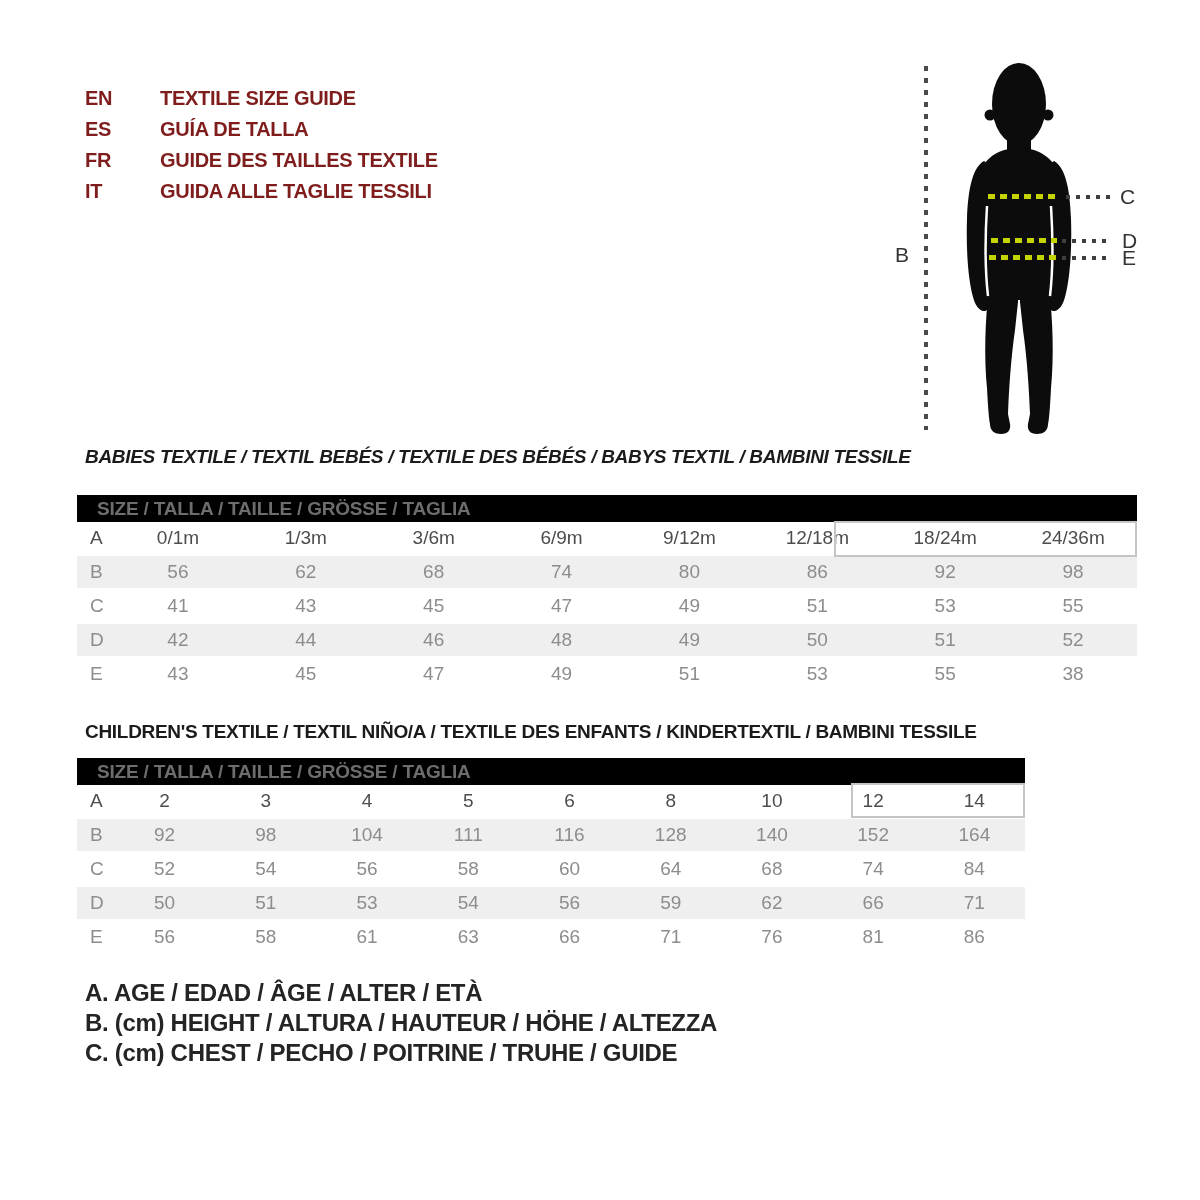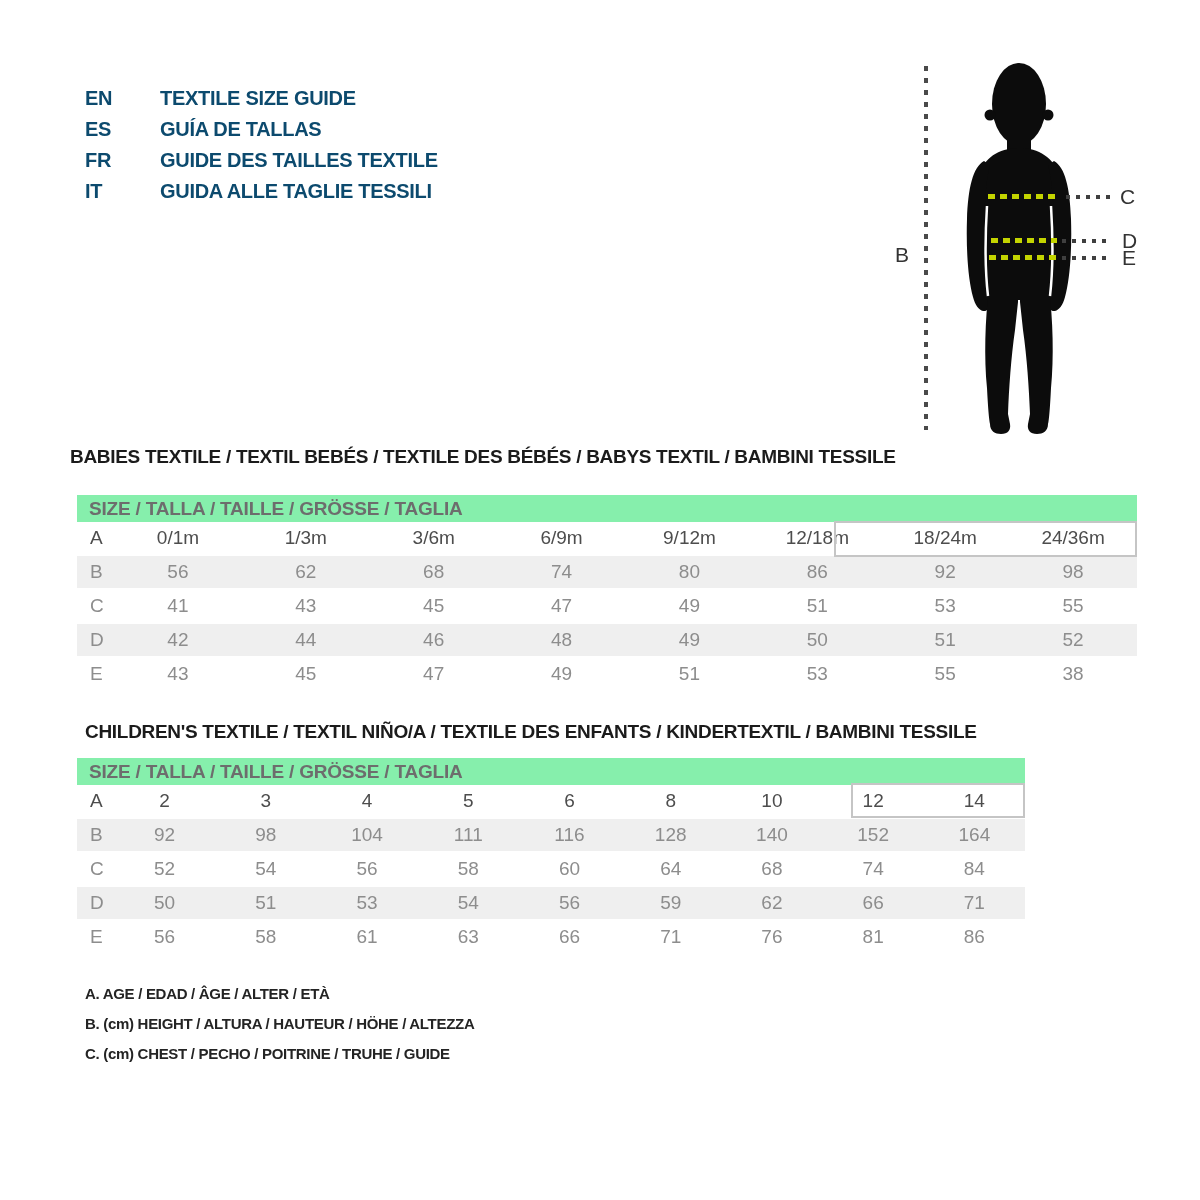--- a/index.html
+++ b/index.html
@@ -2,68 +2,68 @@
 <html style="--dash: #c3d400;"><head>
 <meta charset="utf-8">
 <style>
   html,body{margin:0;padding:0;background:#fff;}
   .page{position:relative;width:1200px;height:1200px;background:#ffffff;overflow:hidden;
         font-family:"Liberation Sans",sans-serif;color:#1b1b1b;}
 
   
   .lang-list{position:absolute;left:85px;top:83px;}
   .lang-row{display:flex;height:31px;align-items:center;font-size:20px;font-weight:bold;
-            color:#0c4a6e;letter-spacing:-0.3px;}
+            color:#7f1d1d;letter-spacing:-0.3px;}
   .lang-code{width:75px;}
 
   
   .silhouette-svg{position:absolute;left:953px;top:58px;width:136px;height:378px;}
   .vline{position:absolute;left:924px;top:66px;width:4px;height:364px;
          background:repeating-linear-gradient(180deg,#4a4a4a 0 5px,transparent 5px 12px);}
   .mlabel{position:absolute;font-size:21px;color:#333;letter-spacing:0;}
   .dash-y{position:absolute;height:5px;
           background:repeating-linear-gradient(90deg,var(--dash) 0 7px,transparent 7px 12px);}
   .dash-g{position:absolute;height:4px;
           background:repeating-linear-gradient(90deg,#3f3f3f 0 4px,transparent 4px 10px);}
 
   
   .heading{position:absolute;font-size:19px;font-weight:bold;color:#1b1b1b;letter-spacing:-0.3px;}
 
   
   .size-table{position:absolute;left:77px;}
-  .table-header{height:27px;line-height:27px;background:#86efac;color:#6d6d6d;font-weight:bold;
-                font-size:19px;padding-left:12px;letter-spacing:-0.2px;}
+  .table-header{height:27px;line-height:27px;background:#000000;color:#6d6d6d;font-weight:bold;
+                font-size:19px;padding-left:20px;letter-spacing:-0.2px;}
   .t-row{display:flex;height:34px;align-items:center;font-size:19px;color:#8d8d8d;
          box-sizing:border-box;border-bottom:2px solid #fff;}
   .t-row.first{color:#4d4d4d;}
   .t-row.zebra{background:#efefef;}
   .t-label{width:24px;padding-left:13px;flex:0 0 auto;}
   .t-cell{flex:1;text-align:center;}
 
   
   .hl-box{position:absolute;border:2px solid #c5c5c5;background:transparent;box-sizing:border-box;}
 
   
   .legend{position:absolute;left:85px;top:978px;}
-  .legend-row{height:30px;display:flex;align-items:center;font-size:15px;font-weight:bold;
+  .legend-row{height:30px;display:flex;align-items:center;font-size:24px;font-weight:bold;
               color:#242424;letter-spacing:-0.3px;}
 </style>
 </head>
 <body>
 
 <div class="page">
 
   <div class="lang-list">
       <div class="lang-row">
         <span class="lang-code">EN</span>
         <span class="lang-title">TEXTILE SIZE GUIDE</span>
       </div>
       <div class="lang-row">
         <span class="lang-code">ES</span>
-        <span class="lang-title">GUÍA DE TALLAS</span>
+        <span class="lang-title">GUÍA DE TALLA</span>
       </div>
       <div class="lang-row">
         <span class="lang-code">FR</span>
         <span class="lang-title">GUIDE DES TAILLES TEXTILE</span>
       </div>
       <div class="lang-row">
         <span class="lang-code">IT</span>
         <span class="lang-title">GUIDA ALLE TAGLIE TESSILI</span>
       </div>
     </div>
@@ -92,21 +92,21 @@
   <div class="mlabel" style="left:1120px;top:185px;">C</div>
 
   <div class="dash-y" style="left:991px;top:238px;width:66px;"></div>
   <div class="dash-g" style="left:1062px;top:239px;width:48px;"></div>
   <div class="mlabel" style="left:1122px;top:229px;">D</div>
 
   <div class="dash-y" style="left:989px;top:255px;width:68px;"></div>
   <div class="dash-g" style="left:1062px;top:256px;width:48px;"></div>
   <div class="mlabel" style="left:1122px;top:246px;">E</div>
 
-  <div class="heading" style="left:70px;top:446px;">BABIES TEXTILE / TEXTIL BEBÉS / TEXTILE DES BÉBÉS / BABYS TEXTIL  / BAMBINI TESSILE</div>
+  <div class="heading" style="left:85px;top:446px;font-style:italic;">BABIES TEXTILE / TEXTIL BEBÉS / TEXTILE DES BÉBÉS / BABYS TEXTIL  / BAMBINI TESSILE</div>
 
   <div class="size-table" style="top:495px;width:1060px;">
     <div class="table-header">SIZE / TALLA / TAILLE / GRÖSSE / TAGLIA</div>
     <div class="t-body">
         <div class="t-row first">
           <span class="t-label">A</span>
           <span class="t-cell">0/1m</span>
           <span class="t-cell">1/3m</span>
           <span class="t-cell">3/6m</span>
           <span class="t-cell">6/9m</span>

